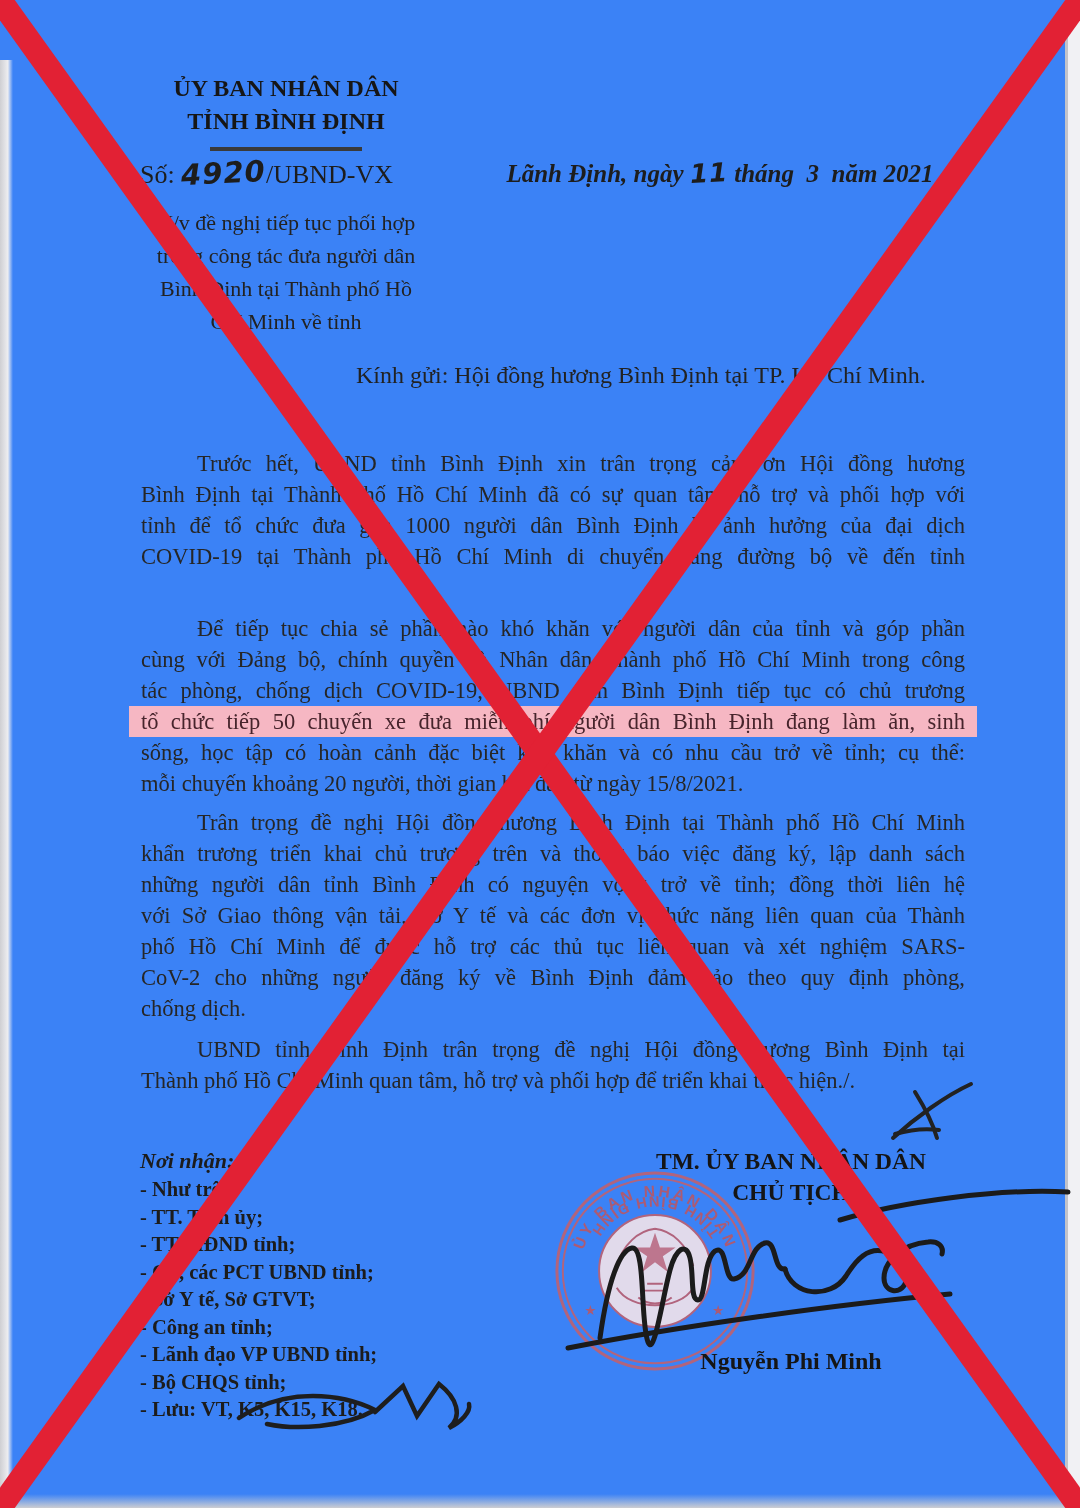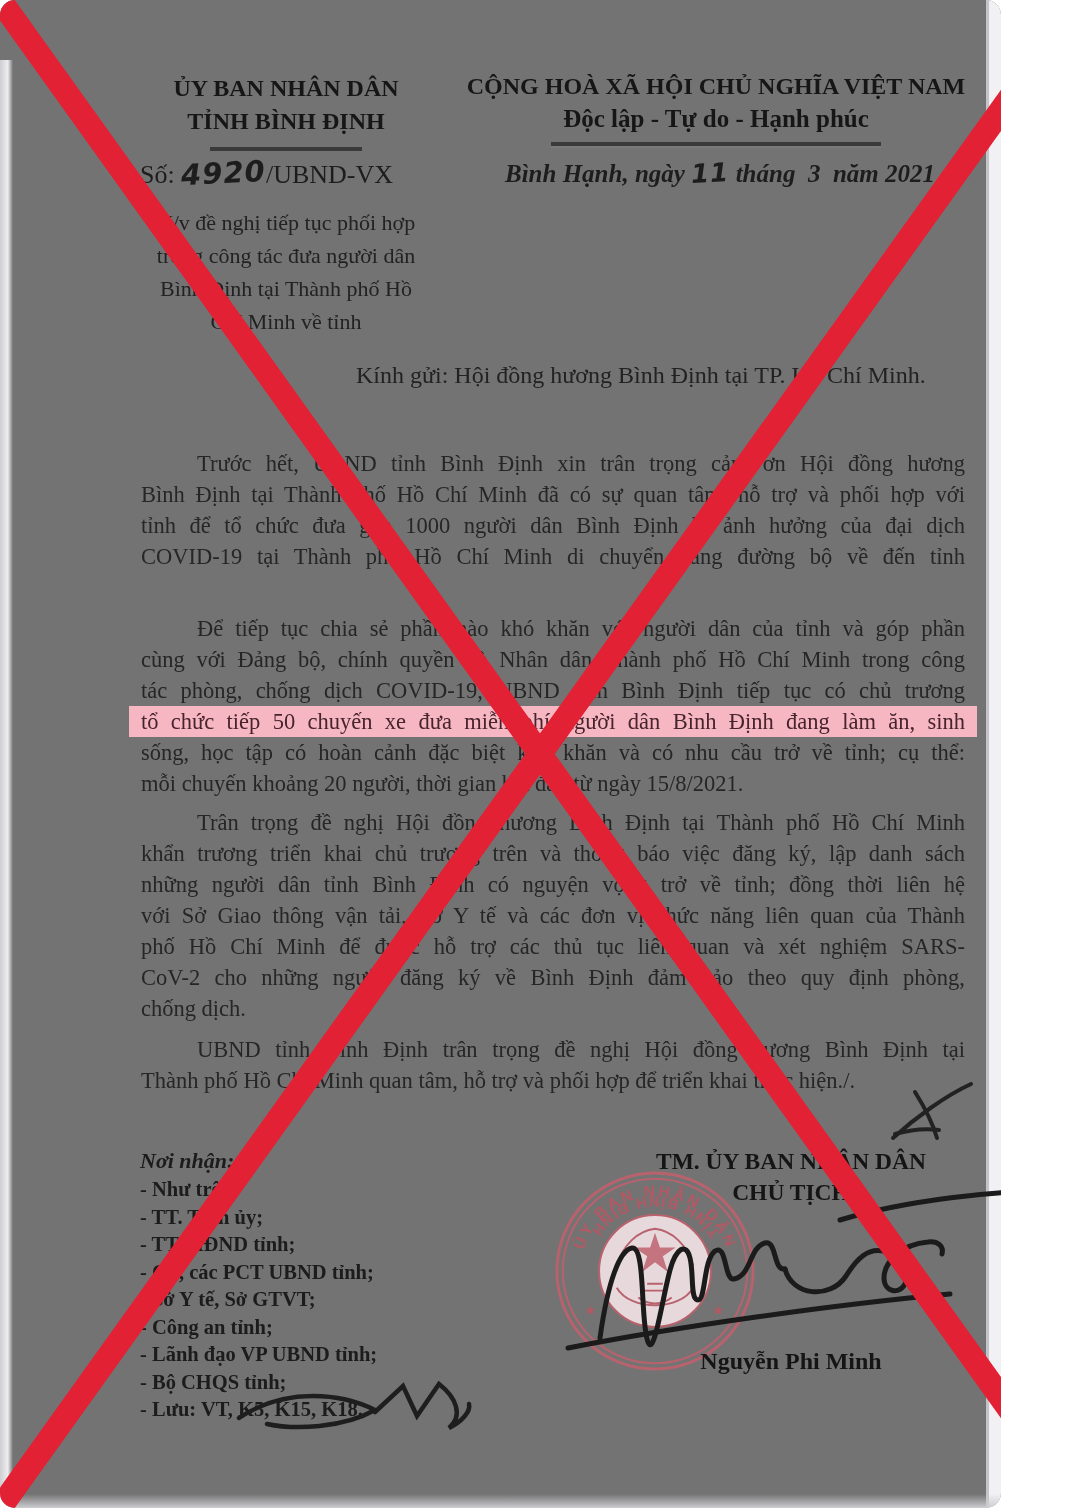--- a/index.html
+++ b/index.html
@@ -1,18 +1,18 @@
 <!DOCTYPE html>
 <html><head>
 <meta charset="utf-8">
 <style>
   html,body{margin:0;padding:0;background:#ffffff;}
   .page{
-    position:relative;width:1001px;height:1508px;overflow:hidden;
-    background:#737373;font-family:"Liberation Serif", serif;color:#242424;border-radius:15px;
+    position:relative;width:1080px;height:1508px;overflow:hidden;
+    background:#3b82f6;font-family:"Liberation Serif", serif;color:#242424;
   }
   
   .edge-left{position:absolute;left:0;top:60px;width:13px;height:1448px;
     background:linear-gradient(to right,#cfcfd3,#ededf0 60%,rgba(255,255,255,0));}
   .edge-right{position:absolute;right:0;top:0;width:12px;height:1508px;background:#f1f1f4;
     border-left:3px solid #c3c3c9;}
   .edge-bottom{position:absolute;left:0;bottom:0;width:1080px;height:14px;
     background:linear-gradient(to top,#cdcdd1,rgba(255,255,255,0));}
 
   
@@ -70,29 +70,24 @@
   <div class="edge-left"></div>
   <div class="edge-right"></div>
   <div class="edge-bottom"></div>
 
   <div class="hdr-left">
     <div>ỦY BAN NHÂN DÂN</div>
     <div>TỈNH BÌNH ĐỊNH</div>
     <div class="rule"></div>
   </div>
 
-  <div class="hdr-right">
-    <div class="l1">CỘNG HOÀ XÃ HỘI CHỦ NGHĨA VIỆT NAM</div>
-    <div class="l2">Độc lập - Tự do - Hạnh phúc</div>
-    <div class="rule"></div>
-  </div>
 
   <div class="so-line"><span>Số: </span><span class="hw">4920</span><span>/UBND-VX</span></div>
 
-  <div class="date-line"><span>Bình Hạnh, ngày </span><span class="hw">11</span><span> tháng  3  năm 2021</span></div>
+  <div class="date-line"><span>Lãnh Định, ngày </span><span class="hw">11</span><span> tháng  3  năm 2021</span></div>
 
   <div class="subject">
     <div>V/v đề nghị tiếp tục phối hợp</div>
     <div>trong công tác đưa người dân</div>
     <div>Bình Định tại Thành phố Hồ</div>
     <div>Chí Minh về tỉnh</div>
   </div>
 
   <div class="salutation">Kính gửi: Hội đồng hương Bình Định tại TP. Hồ Chí Minh.</div>
 

